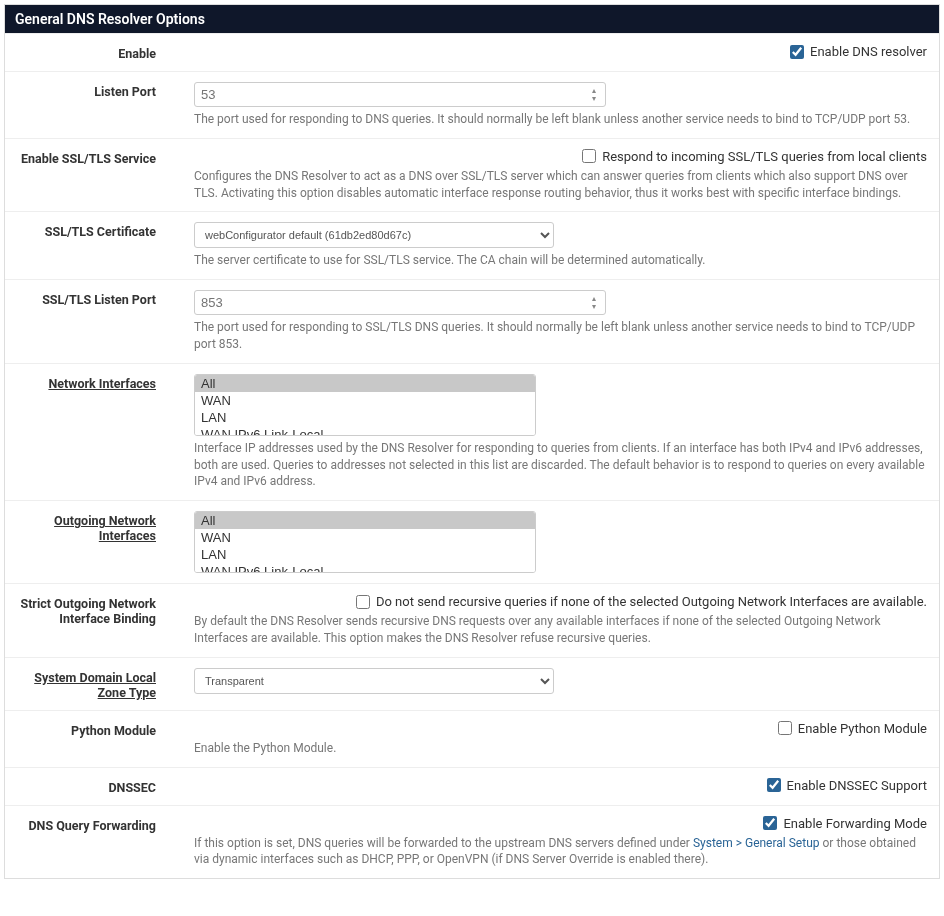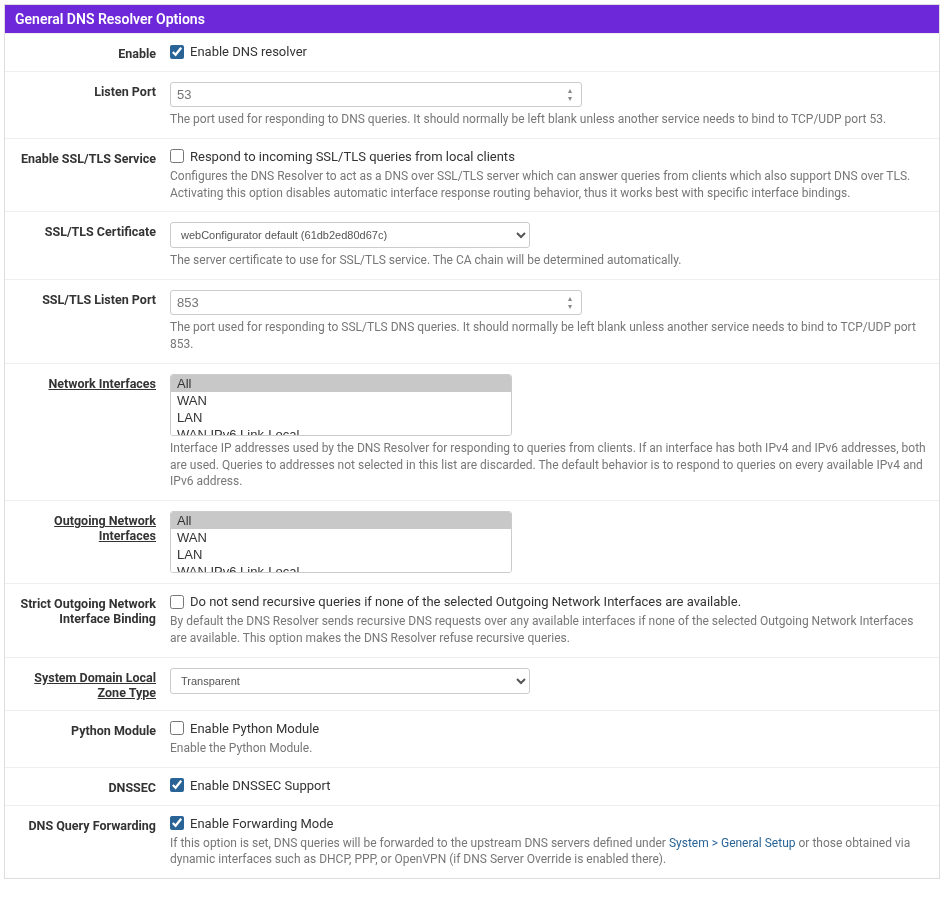--- a/index.html
+++ b/index.html
@@ -7,45 +7,46 @@
     font-family: -apple-system, BlinkMacSystemFont, "Segoe UI", Roboto, "Helvetica Neue", Arial, sans-serif;
     font-size: 13px;
     color: #333;
     background: #fff;
   }
   .panel {
     border: 1px solid #ddd;
     margin: 4px;
   }
   .panel-header {
-    background: #6d28d9;
+    background: #0f172a;
     color: #fff;
     padding: 6px 10px;
     font-weight: 600;
     font-size: 14px;
   }
   .form-row {
     display: flex;
     padding: 10px 12px 10px 0;
     border-top: 1px solid #eee;
+    gap: 24px;
   }
   .form-row:first-of-type { border-top: none; }
   .label-col {
     width: 165px;
     min-width: 165px;
     text-align: right;
     padding-right: 14px;
     padding-top: 2px;
     font-weight: 700;
     color: #333;
     font-size: 12.5px;
   }
   .label-col.underlined { text-decoration: underline; }
   .input-col { flex: 1; }
-  .checkbox-line { display: flex; align-items: center; gap: 6px; }
+  .checkbox-line { display: flex; align-items: center; gap: 6px; justify-content: flex-end; }
   .checkbox-line input[type="checkbox"] { width: 14px; height: 14px; cursor: pointer; accent-color: #2a6496; }
   .checkbox-line label { cursor: pointer; }
   .help-text {
     color: #777;
     font-size: 12px;
     margin-top: 4px;
     line-height: 1.4;
   }
   .form-control {
     width: 360px;

